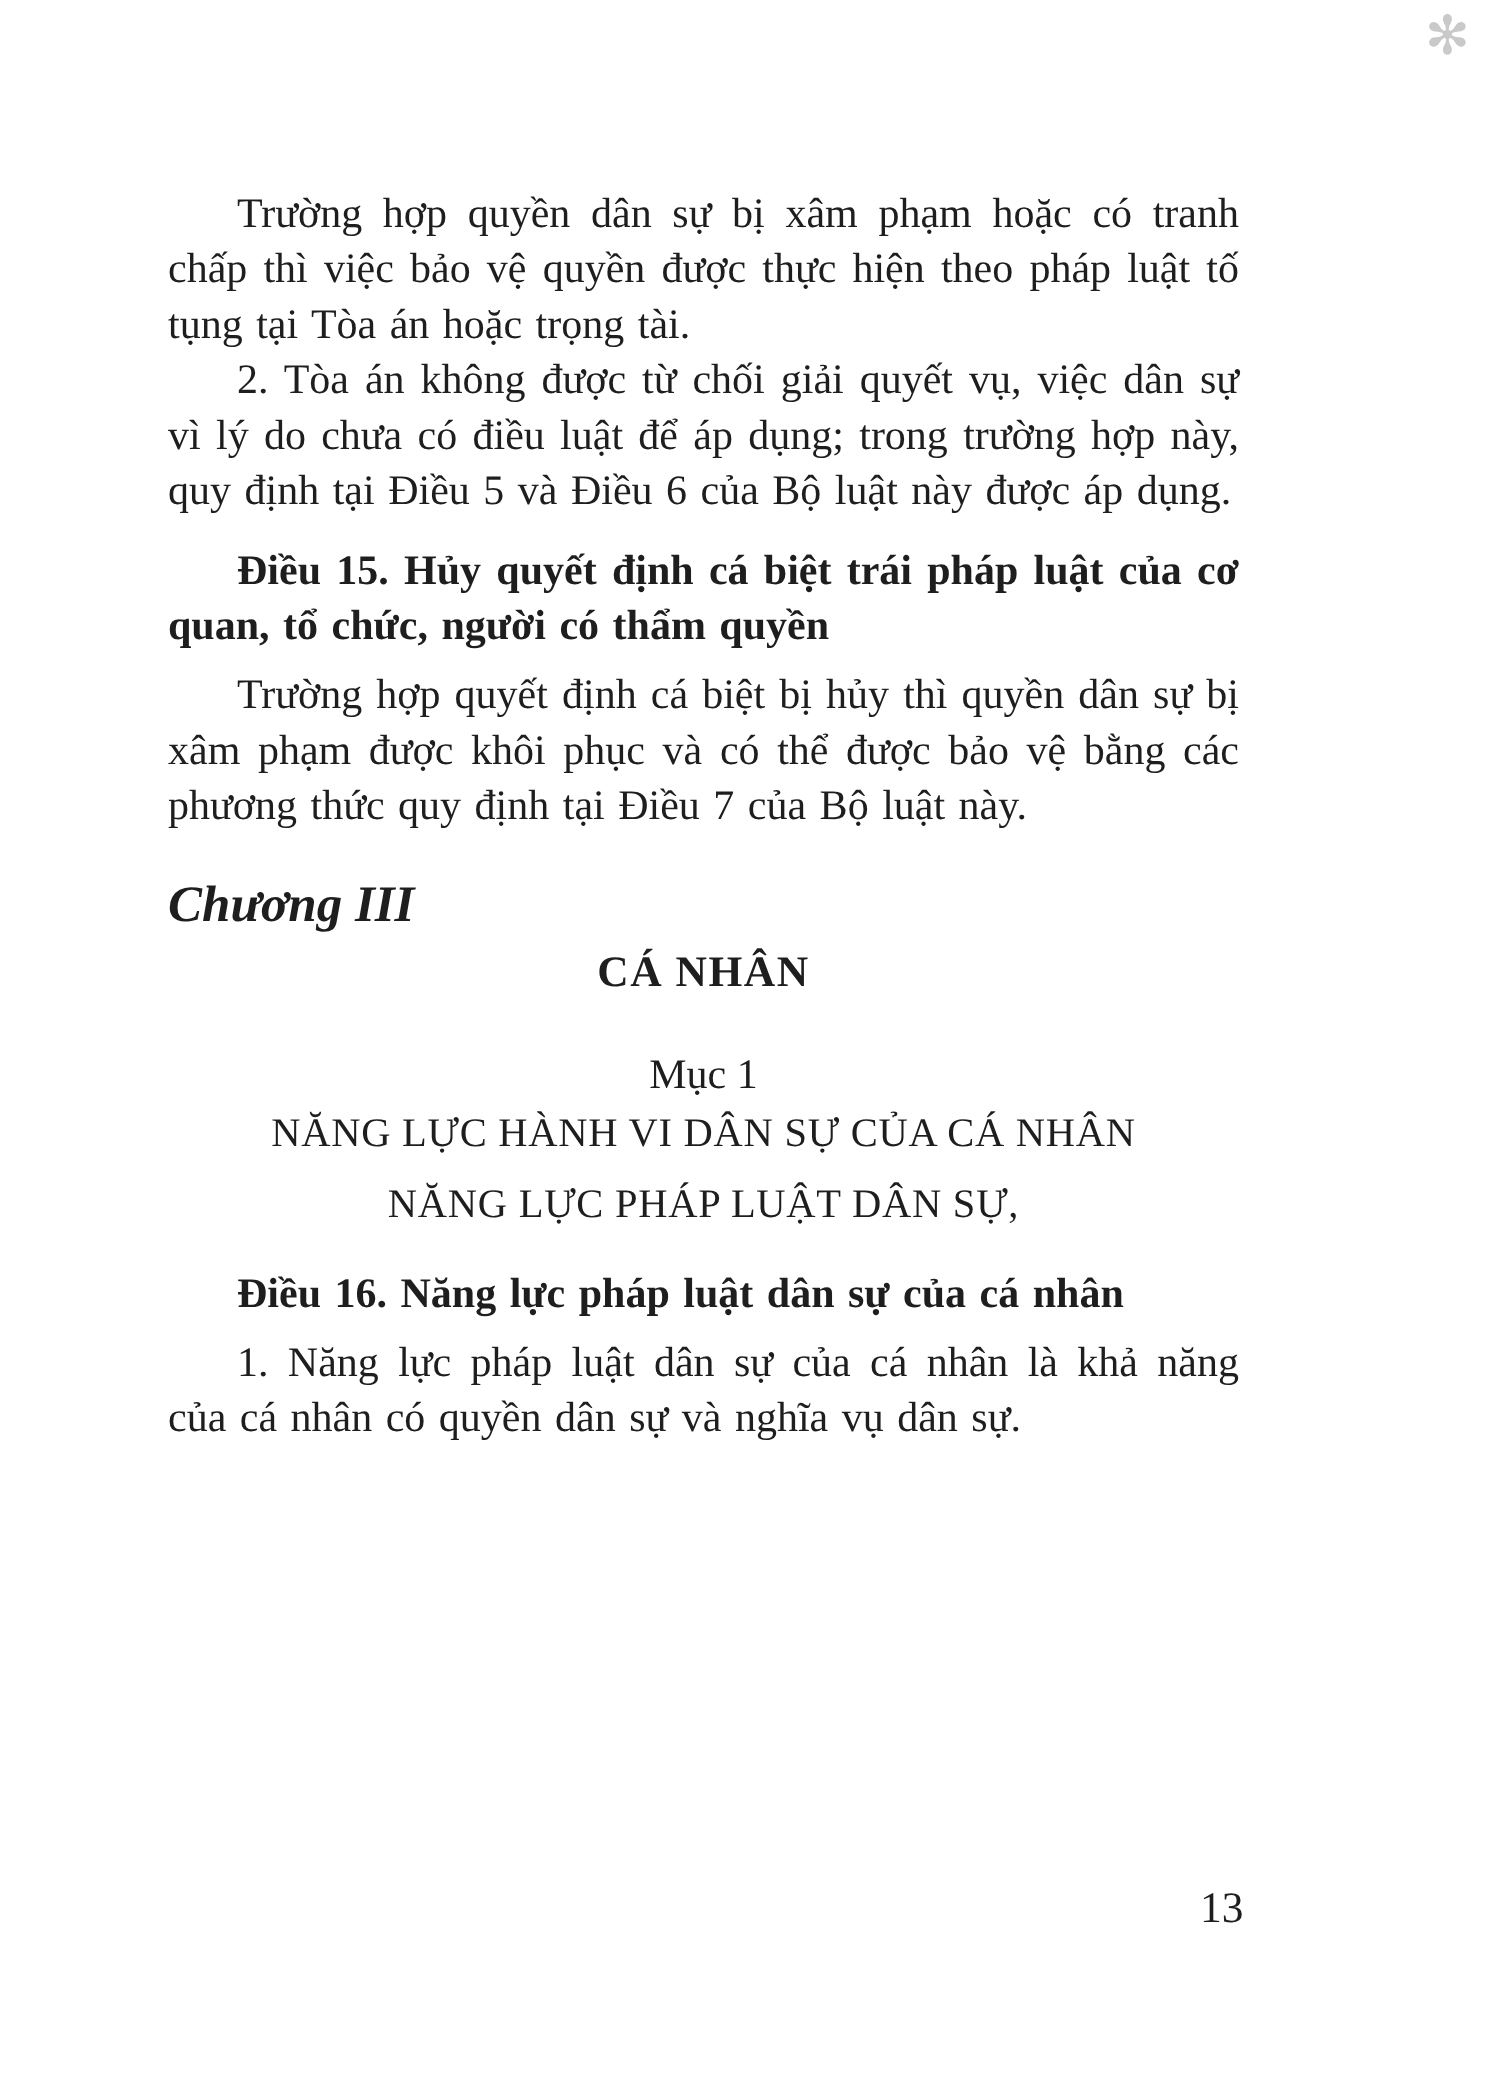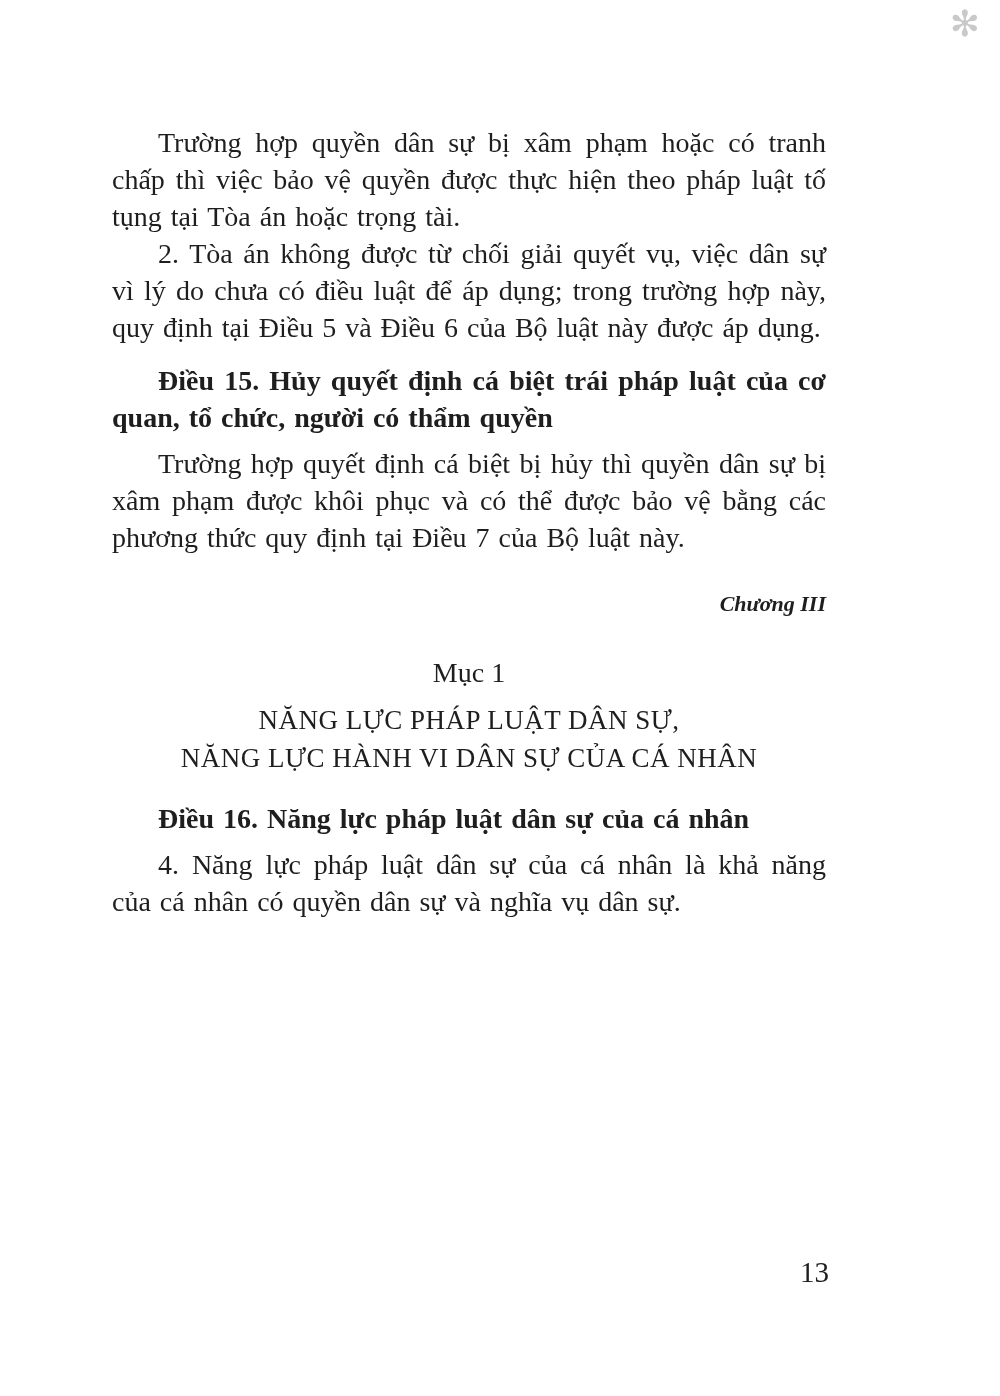--- a/index.html
+++ b/index.html
@@ -46,25 +46,25 @@
   .article-heading {
     font-size: 28px;
     line-height: 37px;
     font-weight: bold;
     text-align: justify;
     text-indent: 46px;
     margin: 16px 0 9px 0;
     word-spacing: 2px;
   }
   .chapter-label {
-    font-size: 22px;
+    font-size: 34px;
     line-height: 40px;
     font-weight: bold;
     font-style: italic;
-    text-align: right;
+    text-align: left;
     margin-top: 28px;
   }
   .chapter-title {
     font-size: 29px;
     line-height: 40px;
     font-weight: bold;
     text-align: center;
     margin-top: 4px;
     letter-spacing: 1px;
   }
@@ -109,28 +109,29 @@
 
     <p class="para">2. Tòa án không được từ chối giải quyết vụ, việc dân sự vì lý do chưa có điều luật để áp dụng; trong trường hợp này, quy định tại Điều 5 và Điều 6 của Bộ luật này được áp dụng.</p>
 
     <h3 class="article-heading">Điều 15. Hủy quyết định cá biệt trái pháp luật của cơ quan, tổ chức, người có thẩm quyền</h3>
 
 
     <p class="para">Trường hợp quyết định cá biệt bị hủy thì quyền dân sự bị xâm phạm được khôi phục và có thể được bảo vệ bằng các phương thức quy định tại Điều 7 của Bộ luật này.</p>
 
     <div class="chapter-label">Chương III</div>
 
+    <div class="chapter-title">CÁ NHÂN</div>
 
     <div class="section-label">Mục 1</div>
 
+    <div class="section-title">NĂNG LỰC HÀNH VI DÂN SỰ CỦA CÁ NHÂN</div>
+
     <div class="section-title first">NĂNG LỰC PHÁP LUẬT DÂN SỰ,</div>
-
-    <div class="section-title">NĂNG LỰC HÀNH VI DÂN SỰ CỦA CÁ NHÂN</div>
 
     <h3 class="article-heading second">Điều 16. Năng lực pháp luật dân sự của cá nhân</h3>
 
-    <p class="para">4. Năng lực pháp luật dân sự của cá nhân là khả năng của cá nhân có quyền dân sự và nghĩa vụ dân sự.</p>
+    <p class="para">1. Năng lực pháp luật dân sự của cá nhân là khả năng của cá nhân có quyền dân sự và nghĩa vụ dân sự.</p>
 
   </main>
 
   <div class="page-number">13</div>
 
 </div>
 
 </body></html>

